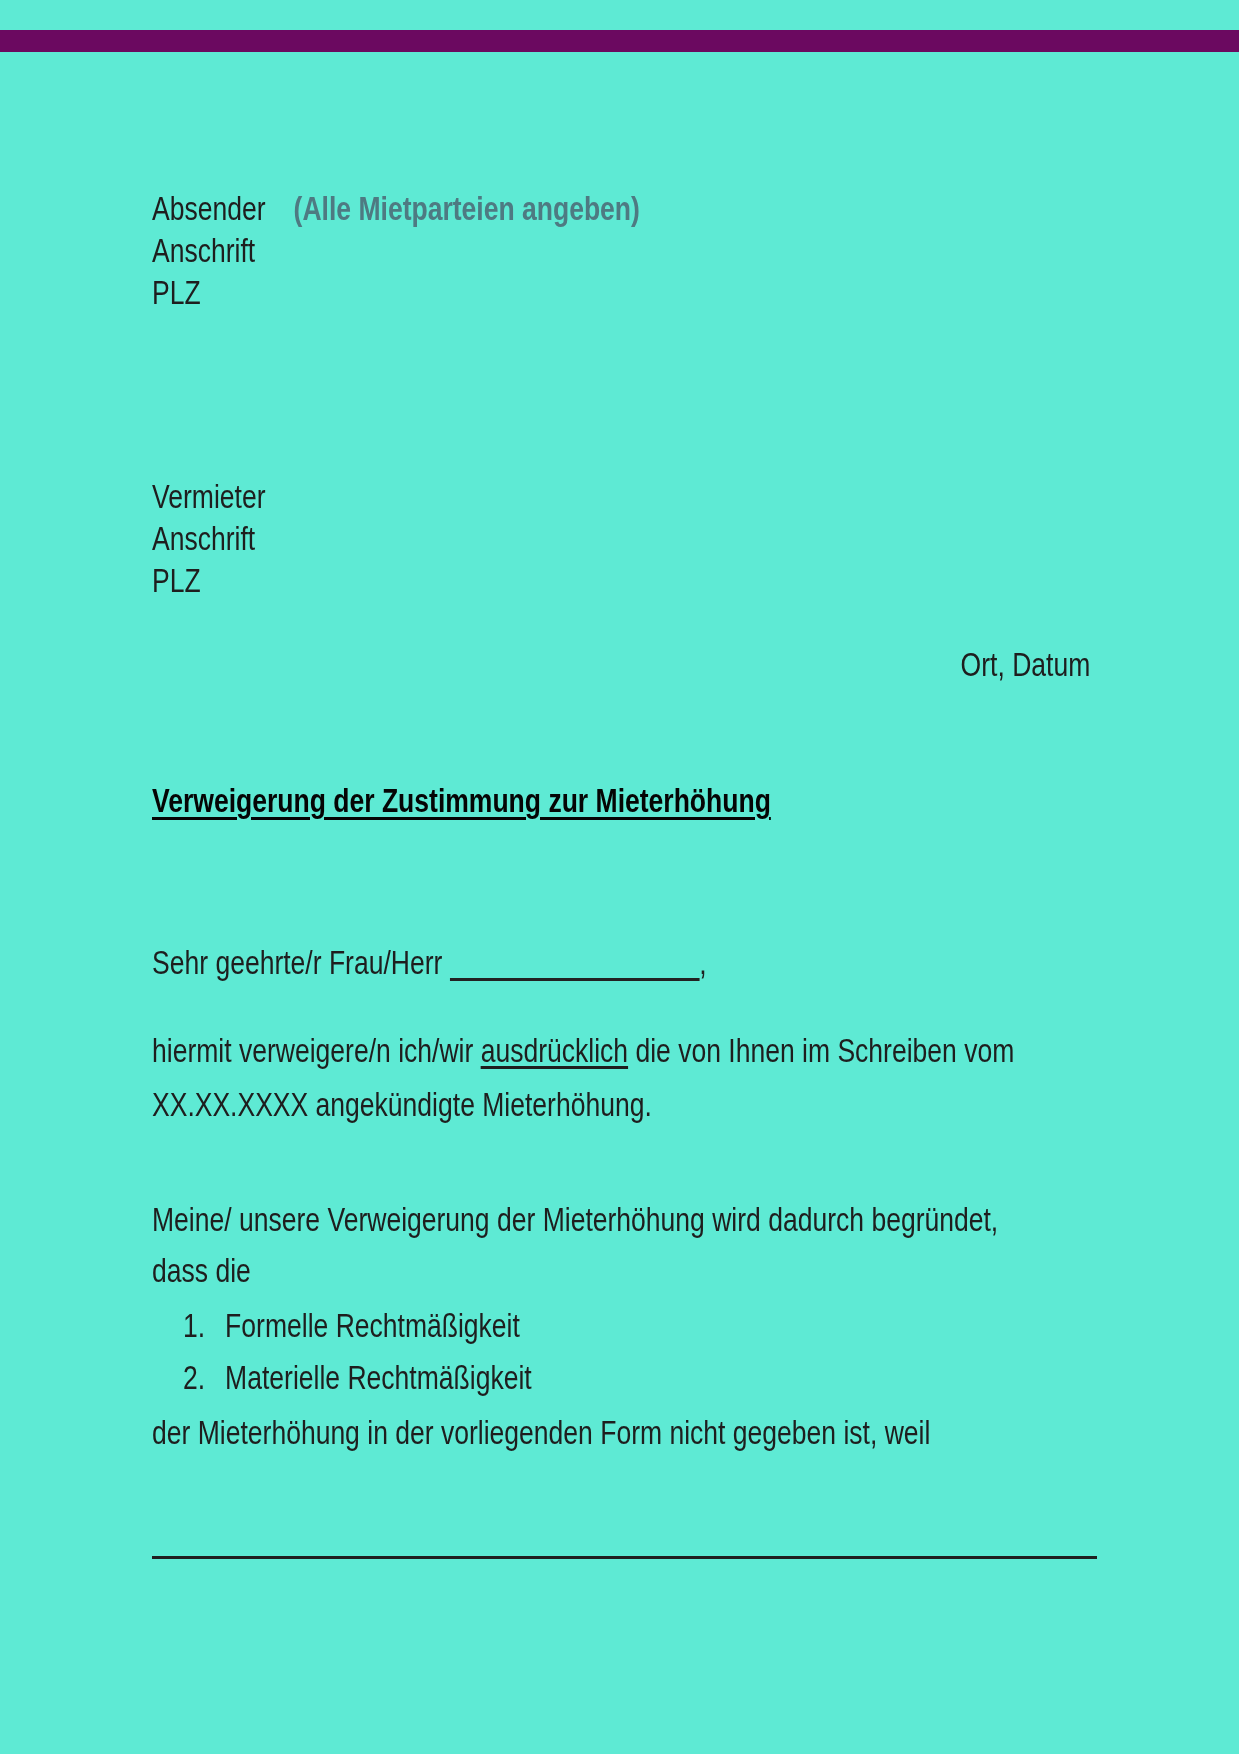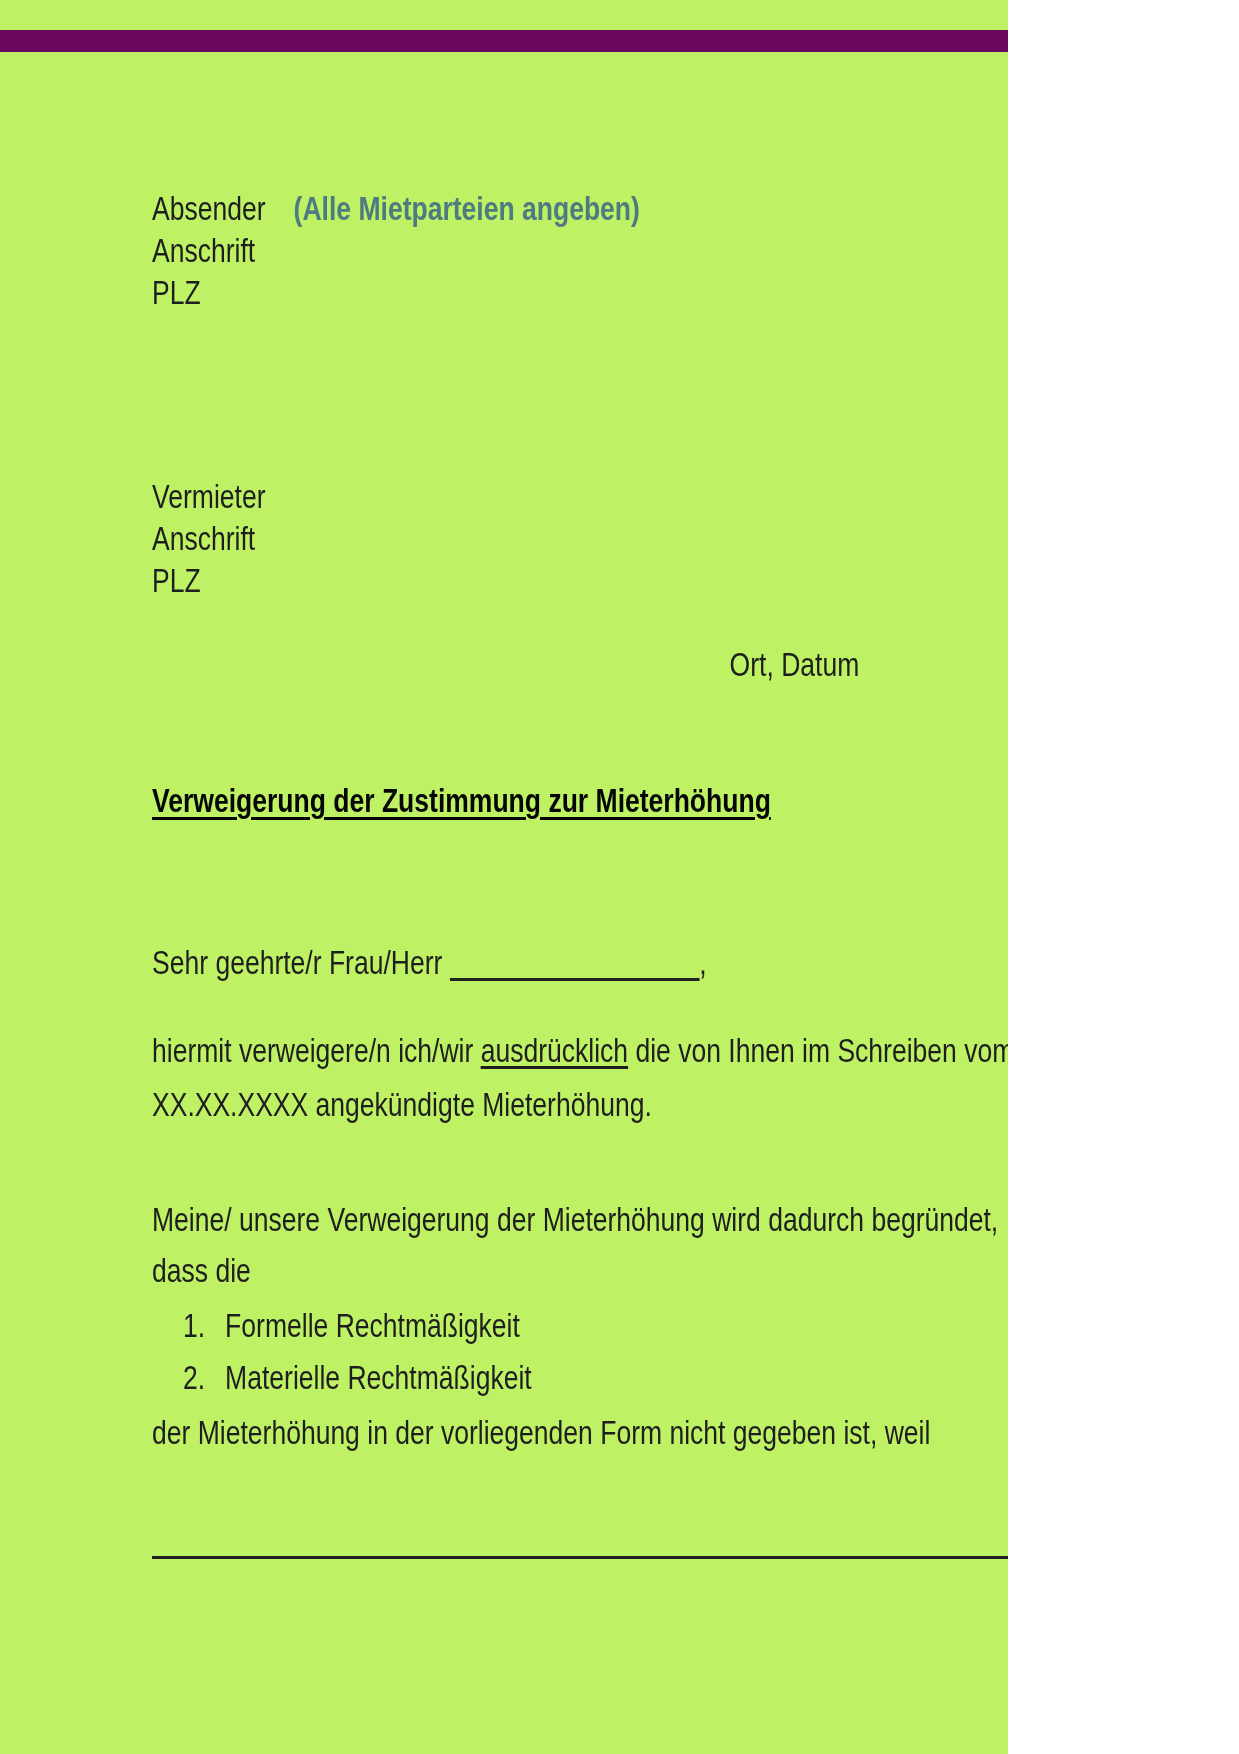--- a/index.html
+++ b/index.html
@@ -1,20 +1,20 @@
 <!DOCTYPE html>
 <html><head>
 <meta charset="utf-8">
 <style>
   html, body { margin: 0; padding: 0; background: #ffffff; }
   .page {
     position: relative;
-    width: 1008px;
+    width: 1239px;
     height: 1754px;
-    background: #bef264;
+    background: #5eead4;
     font-family: "Liberation Sans", "DejaVu Sans", sans-serif;
     color: #1e1e1e;
     overflow: hidden;
   }
   .accent-bar {
     position: absolute;
     top: 30px;
     left: 0;
     width: 100%;
     height: 22px;

